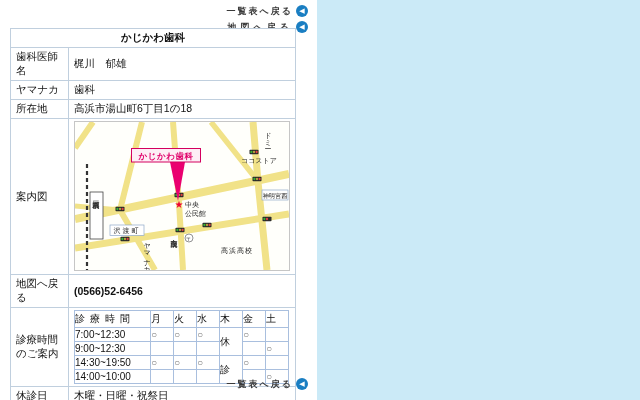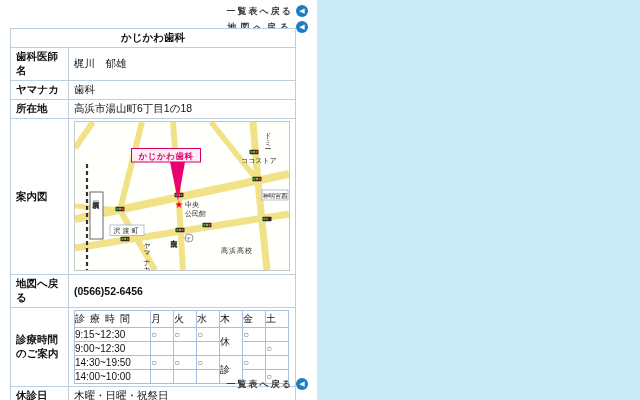--- a/index.html
+++ b/index.html
@@ -19,21 +19,21 @@
     font-size:9px; font-weight:bold; color:#3a3a3a; letter-spacing:2px; height:16px; cursor:pointer; }
   .nav-link.spread { letter-spacing:4px; }
   .icon-circle { width:12px; height:12px; border-radius:50%; background:#1a7ec2; color:#fff;
     font-size:7px; line-height:12px; display:inline-flex; align-items:center; justify-content:center;
     letter-spacing:0; flex:0 0 auto; }
 
   table.main { position:absolute; left:10px; top:28px; width:286px; border-collapse:collapse;
     border:1px solid #93a5b5; background:#c2410c; }
   table.main td { border:1px solid #c0cfde; font-size:10.5px; padding:2px 5px; background:#fff; vertical-align:middle; }
   td.title-cell { background:#e5e5e5; text-align:center; font-weight:bold; font-size:12.5px; padding:3px; }
-  td.label-cell { background:#fcfcd9; width:77px;font-weight:bold; }
+  td.label-cell { background:#fcfcd9; width:77px; }
   td.map-cell { padding:2px 0; text-align:center; }
   td.phone-cell { font-weight:bold; font-size:12.5px;margin-left:32px; }
   td.hours-cell { padding:1px 1px 1px 2px; }
 
   .map-wrap { display:inline-block; border:1px solid #c6c6c6; line-height:0; }
   svg text { font-family:"Liberation Sans","DejaVu Sans",sans-serif; }
   .road { stroke:#f1e288; fill:none; stroke-linecap:butt; }
   .mtext { font-size:7px; fill:#222; }
   .vtext { writing-mode:vertical-rl; text-orientation:upright; letter-spacing:0.5px; }
   .map-box { fill:#ffffff; stroke:#8fa8c8; stroke-width:0.7; }
@@ -193,21 +193,21 @@
               <tr>
           <td class="time-head">診療時間</td>
           <td>月</td>
           <td>火</td>
           <td>水</td>
           <td>木</td>
           <td>金</td>
           <td>土</td>
         </tr>
         <tr>
-          <td class="time-col">9:15~12:30</td>
+          <td class="time-col">7:00~12:30</td>
           <td class="circ">○</td>
           <td class="circ">○</td>
           <td class="circ">○</td>
           <td class="closed-merge" rowspan="2">休</td>
           <td class="circ">○</td>
           <td class="circ"></td>
         </tr>
         <tr>
           <td class="time-col">9:00~12:30</td>
           <td class="circ"></td>

